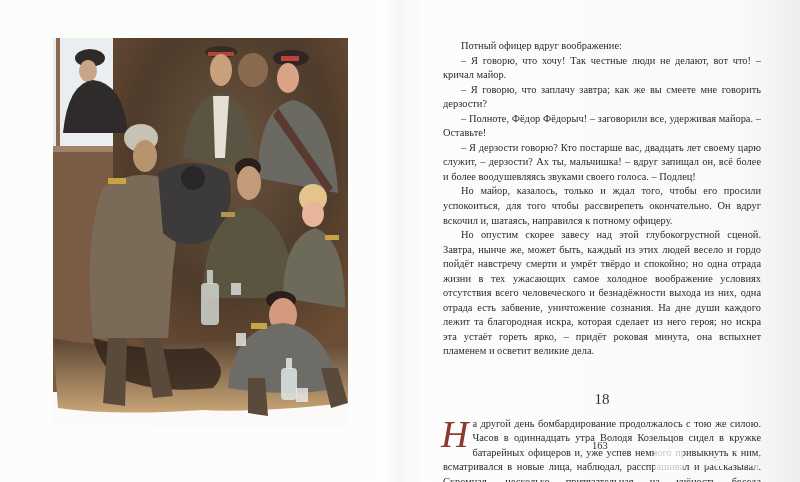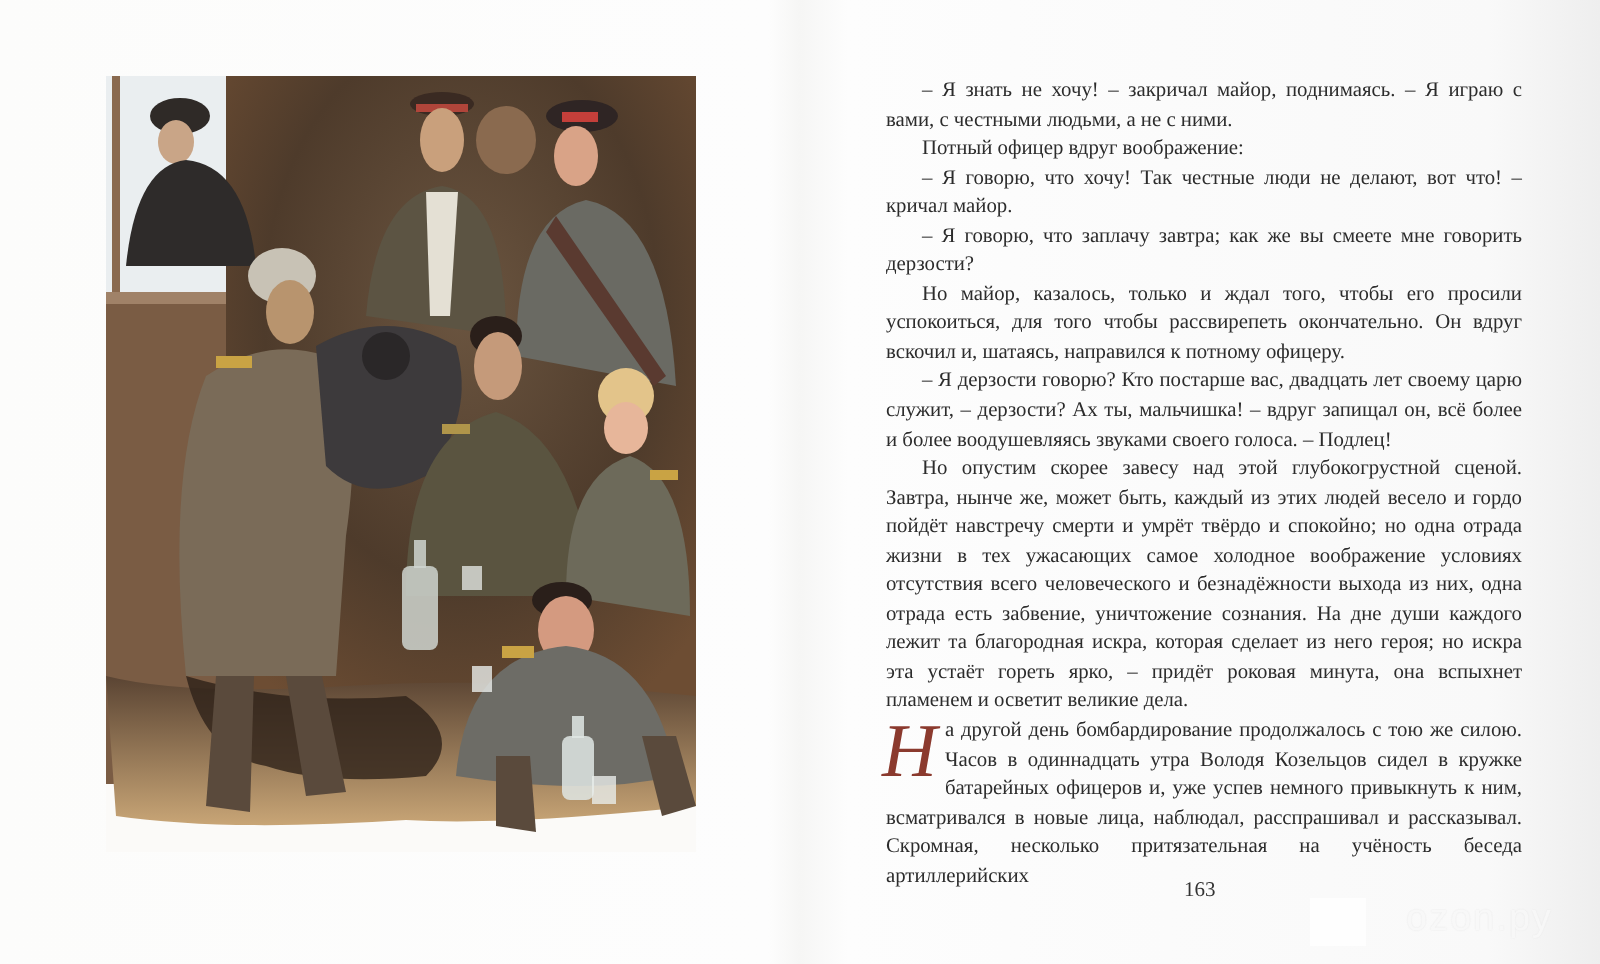--- a/index.html
+++ b/index.html
@@ -96,28 +96,29 @@
       <rect x="154" y="232" width="6" height="14" fill="#cfd5cf" opacity="0.85"></rect>
       <rect x="228" y="330" width="16" height="32" rx="4" fill="#dfe6e4" opacity="0.85"></rect>
       <rect x="233" y="320" width="6" height="11" fill="#dfe6e4" opacity="0.85"></rect>
       <rect x="243" y="350" width="12" height="14" fill="#e8ecea" opacity="0.8"></rect>
       <rect x="183" y="295" width="10" height="13" fill="#e8ecea" opacity="0.8"></rect>
       <rect x="178" y="245" width="10" height="12" fill="#e0e2de" opacity="0.8"></rect>
     </svg>
   </div>
 
   <div class="textcol">
-    <p>– Я знать не хочу! – закричал майор, поднимаясь. – Я играю с вами, с честными людьми, а не с ними.</p>
     <p>Потный офицер вдруг воображение:</p>
     <p>– Я говорю, что хочу! Так честные люди не делают, вот что! – кричал майор.</p>
     <p>– Я говорю, что заплачу завтра; как же вы смеете мне говорить дерзости?</p>
+    <p>– Полноте, Фёдор Фёдорыч! – заговорили все, удерживая майора. – Оставьте!</p>
+    <p>– Я дерзости говорю? Кто постарше вас, двадцать лет своему царю служит, – дерзости? Ах ты, мальчишка! – вдруг запищал он, всё более и более воодушевляясь звуками своего голоса. – Подлец!</p>
     <p>Но майор, казалось, только и ждал того, чтобы его просили успокоиться, для того чтобы рассвирепеть окончательно. Он вдруг вскочил и, шатаясь, направился к потному офицеру.</p>
-    <p>– Я дерзости говорю? Кто постарше вас, двадцать лет своему царю служит, – дерзости? Ах ты, мальчишка! – вдруг запищал он, всё более и более воодушевляясь звуками своего голоса. – Подлец!</p>
     <p>Но опустим скорее завесу над этой глубокогрустной сценой. Завтра, нынче же, может быть, каждый из этих людей весело и гордо пойдёт навстречу смерти и умрёт твёрдо и спокойно; но одна отрада жизни в тех ужасающих самое холодное воображение условиях отсутствия всего человеческого и безнадёжности выхода из них, одна отрада есть забвение, уничтожение сознания. На дне души каждого лежит та благородная искра, которая сделает из него героя; но искра эта устаёт гореть ярко, – придёт роковая минута, она вспыхнет пламенем и осветит великие дела.</p>
 
+    <div class="chapter">18</div>
 
     <p class="dropcap-p"><span class="dropcap">Н</span><span>а другой день бомбардирование продолжалось с тою же силою. Часов в одиннадцать утра Володя Козельцов сидел в кружке батарейных офицеров и, уже успев немного привыкнуть к ним, всматривался в новые лица, наблюдал, расспрашивал и рассказывал. Скромная, несколько притязательная на учёность беседа артиллерийских</span></p>
   </div>
 
   <div class="pagenum">163</div>
 
   <div class="watermark">
     <div class="box"></div>
     <span>ozon.ру</span>
   </div>

